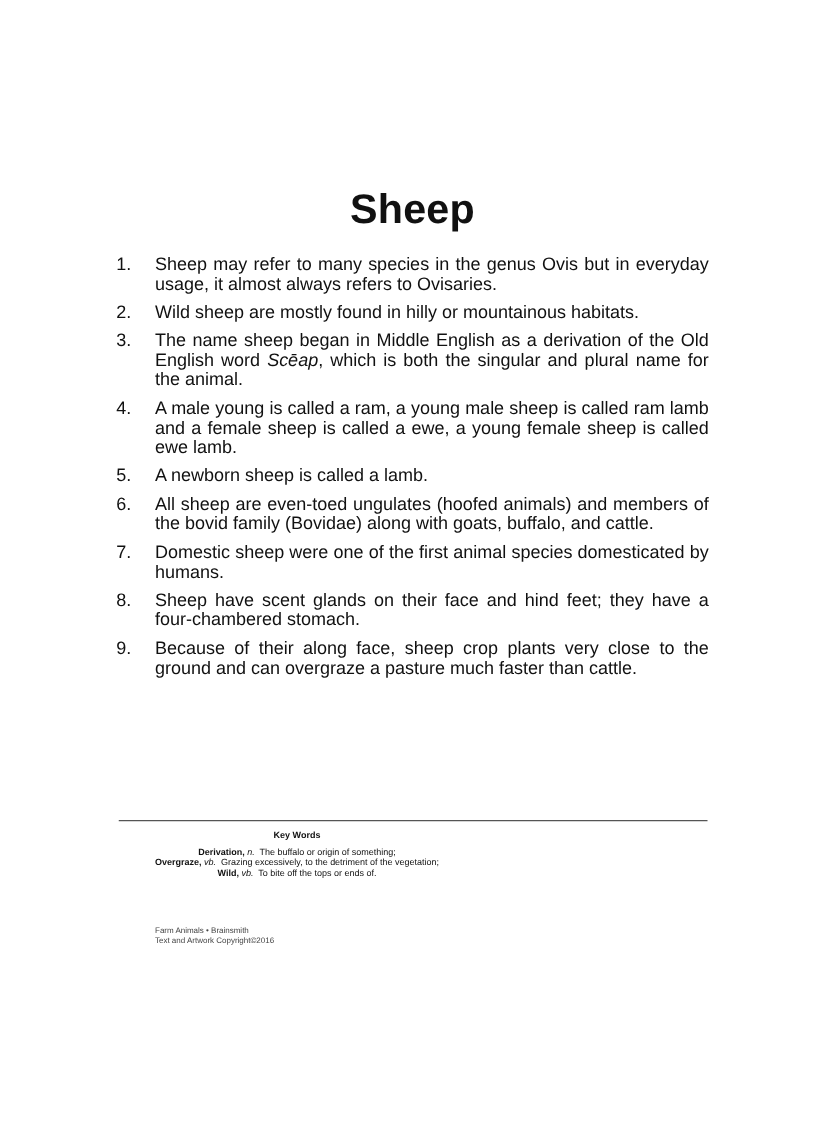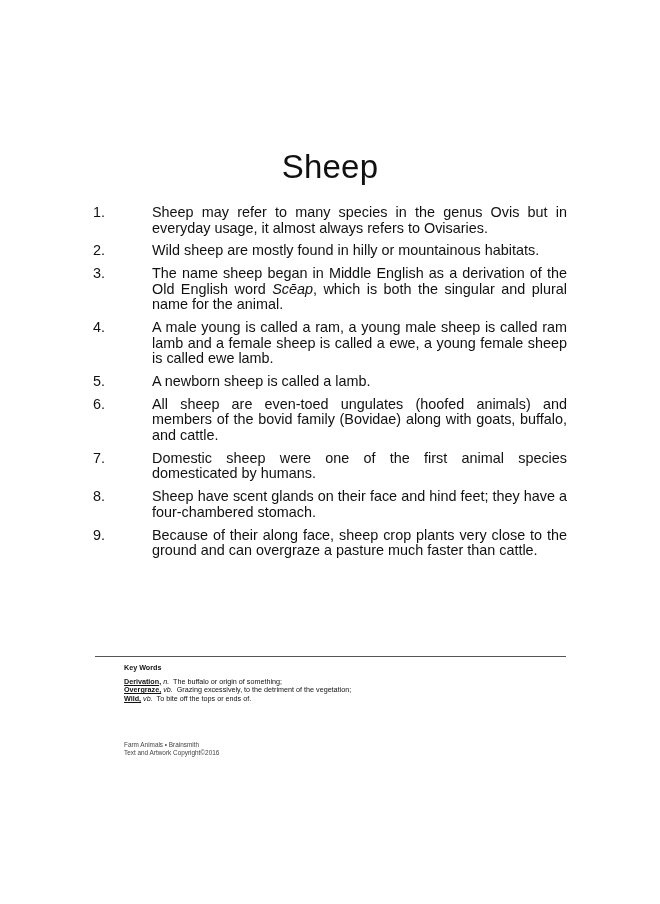--- a/index.html
+++ b/index.html
@@ -1,26 +1,26 @@
 <!DOCTYPE html>
 <html><head>
 <meta charset="utf-8">
 <style>
   html, body { margin:0; padding:0; background:#ffffff; }
   body { width:660px; height:904px; position:relative; overflow:hidden; font-family:"Liberation Sans", sans-serif; color:#111; }
-  .title { position:absolute; top:148px; left:0; width:660px; text-align:center; font-size:33px; font-weight:normal; letter-spacing:0.2px; margin:0; }
+  .title { position:absolute; top:148px; left:0; width:660px; text-align:center; font-size:33px; font-weight:bold; letter-spacing:0.2px; margin:0; }
   .facts { position:absolute; top:205px; left:93px; width:474px; margin:0; padding:0; list-style:none; }
   .fact { display:flex; font-size:14.4px; line-height:15.6px; margin-bottom:7.2px; }
   .num { width:31px; flex:none; }
-  .txt { flex:1; text-align:justify; text-align-last:left;margin-left:28px; }
+  .txt { flex:1; text-align:justify; text-align-last:left; }
   .txt em { font-style:italic; }
   .rule { position:absolute; top:656px; left:95px; width:471px; height:0; border-top:1.5px solid #555; }
-  .kw { position:absolute; top:664px; left:124px; font-size:7.2px; line-height:8.6px; }
+  .kw { position:absolute; top:664px; left:124px; font-size:7.2px; line-height:8.6px;text-align:center; }
   .kw-title { font-weight:bold; margin-bottom:5px; }
-  .kw b { font-weight:bold;text-decoration:underline; }
+  .kw b { font-weight:bold; }
   .kw i { font-style:italic; }
   .footer { position:absolute; top:741px; left:124px; font-size:6.4px; line-height:7.6px; color:#444; }
 </style>
 </head>
 <body>
 
 <h1 class="title">Sheep</h1>
 
 <ol class="facts">
   <li class="fact">

